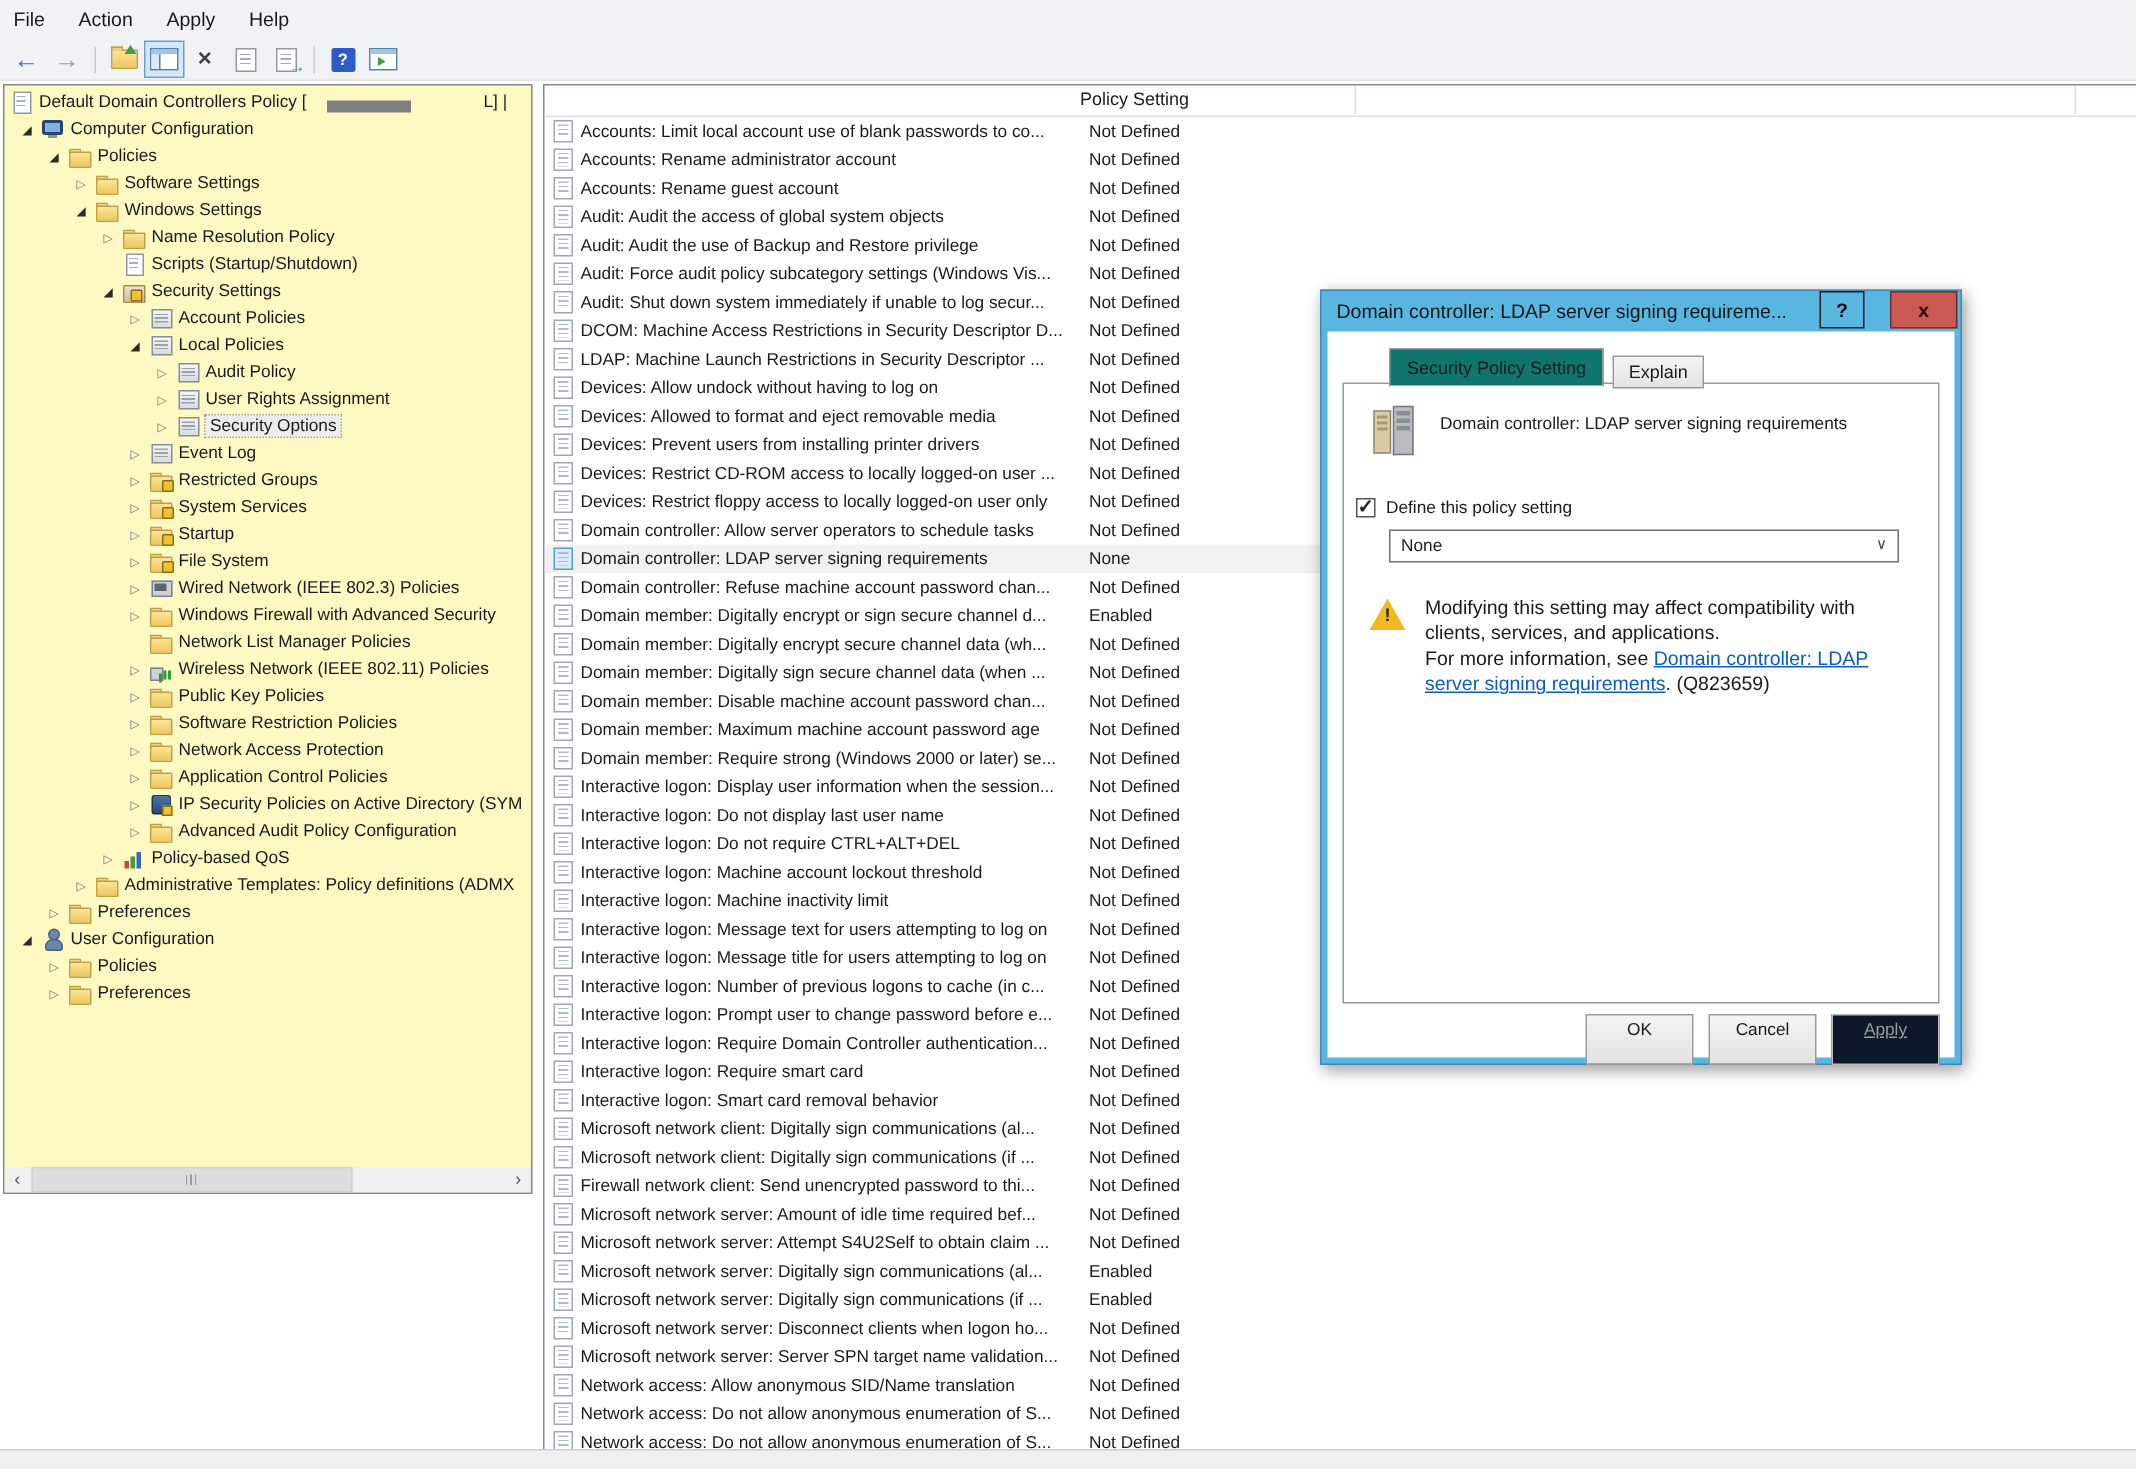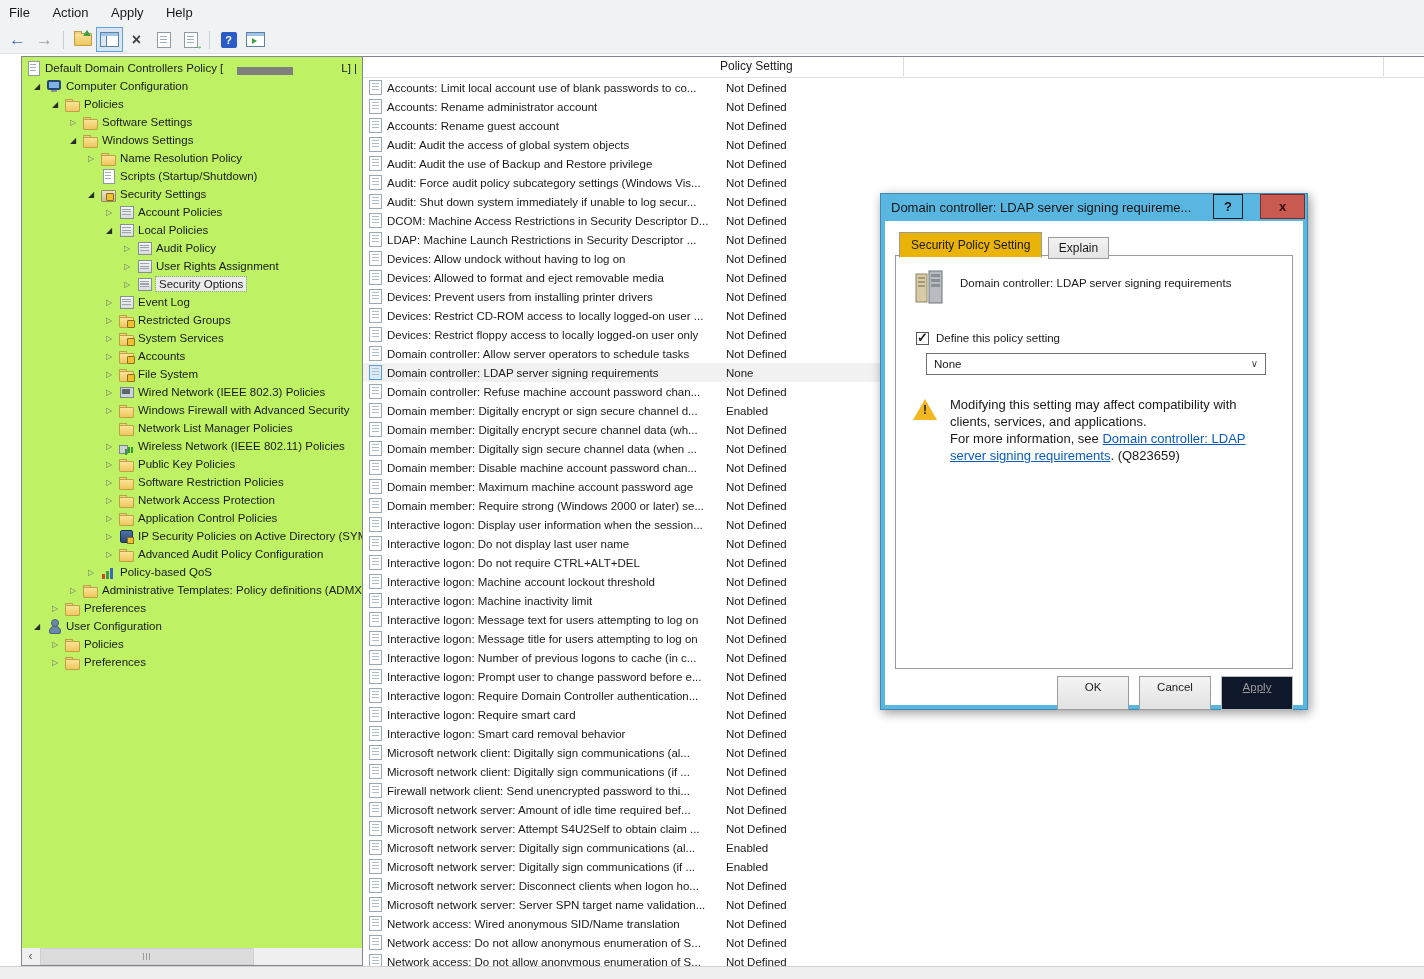--- a/index.html
+++ b/index.html
@@ -23,21 +23,21 @@
   .tb-up-one-level i::after{content:"";position:absolute;right:0;top:-4px;width:0;height:0;border-left:4px solid transparent;border-right:4px solid transparent;border-bottom:6px solid #3f9e3f;}
   .tb-show-console-tree i,.tb-new-window i{width:17px;height:13px;background:#fff;border:1px solid #5a81a8;}
   .tb-show-console-tree i::before,.tb-new-window i::before{content:"";position:absolute;left:0;top:0;right:0;height:3px;background:#9fc4e8;}
   .tb-show-console-tree i::after{content:"";position:absolute;left:0;top:3px;bottom:0;width:5px;background:#dbe9f5;border-right:1px solid #5a81a8;}
   .tb-new-window i::after{content:"";position:absolute;left:5px;top:5px;width:0;height:0;border-top:3px solid transparent;border-bottom:3px solid transparent;border-left:5px solid #3f9e3f;}
   .tb-properties i,.tb-export-list i{width:12px;height:14px;background:#fff;border:1px solid #8d99a5;}
   .tb-properties i::before,.tb-export-list i::before{content:"";position:absolute;left:2px;top:3px;width:7px;height:8px;
       background:repeating-linear-gradient(#9db0c2 0 1px,transparent 1px 3px);}
   .tb-export-list i::after{content:"→";position:absolute;right:-7px;bottom:-4px;color:#3f9e3f;font-size:11px;font-weight:900;}
   
-  .tree-pane{position:absolute;left:2px;top:56px;width:353px;height:910px;border:1px solid #828790;background:#bef264;overflow:hidden;box-sizing:border-box;margin-left:19px;}
+  .tree-pane{position:absolute;left:2px;top:56px;width:353px;height:740px;border:1px solid #828790;background:#fef9c3;overflow:hidden;box-sizing:border-box;}
   .tree{position:absolute;left:0;top:2px;width:100%;}
   .trow{display:flex;align-items:center;height:18px;font-size:11.5px;white-space:nowrap;}
   .texp{width:13px;flex:0 0 13px;font-size:8px;color:#707070;text-align:left;}
   .texp.open{color:#2a2a2a;}
   .tlbl{margin-left:3px;}
   .trow.sel .tlbl{background:#ececec;outline:1px dotted #9aa4ae;padding:1px 3px;}
   .redact-gap{display:inline-block;width:118px;height:12px;position:relative;vertical-align:middle;}
   .redact-gap::after{content:"";position:absolute;left:14px;bottom:-1px;width:56px;height:8px;background:#7f7f7f;}
   
   .tic{display:inline-block;width:16px;height:15px;position:relative;flex:0 0 16px;}
@@ -95,25 +95,25 @@
           border:1px solid #3e8ab2;box-shadow:2px 3px 10px rgba(0,0,0,.4);box-sizing:border-box;z-index:10;}
   .dlg-title{position:absolute;left:10px;top:0;height:27px;line-height:27px;font-size:13px;color:#151515;white-space:nowrap;}
   .dlg-help{position:absolute;top:0;right:64px;width:30px;height:25px;border:1px solid #1a1a1a;background:#58b6e0;
             color:#101010;font-weight:bold;text-align:center;line-height:23px;font-size:13px;box-sizing:border-box;}
   .dlg-close{position:absolute;top:0;right:2px;width:45px;height:25px;border:1px solid #7d2b29;background:#c95a52;
              color:#2d0c0b;font-weight:bold;text-align:center;line-height:23px;font-size:13px;box-sizing:border-box;}
   .dlg-content{position:absolute;left:4px;right:4px;top:27px;bottom:4px;background:#fff;}
   .tabs{position:absolute;left:14px;top:11px;z-index:3;white-space:nowrap;}
   .tab{display:inline-block;padding:3px 10px;border:1px solid #9a9a9a;background:linear-gradient(#f3f3f3,#e4e4e4);
        font-size:12px;margin-right:1px;position:relative;top:3px;}
-  .tab.active{background:#eab308;border-bottom:1px solid #fff;top:0;padding:5px 11px;}
+  .tab.active{background:#0f766e;border-bottom:1px solid #fff;top:0;padding:5px 11px;margin-left:27px;}
   .tabpage{position:absolute;left:10px;top:34px;right:10px;height:412px;border:1px solid #9a9a9a;background:#fff;}
   .pg-icon{position:absolute;left:18px;top:14px;}
   .pg-name{position:absolute;left:64px;top:21px;width:330px;font-size:11.5px;}
-  .cb-row{position:absolute;left:20px;top:76px;display:flex;}
+  .cb-row{position:absolute;left:8px;top:76px;display:flex;align-items:center;}
   .cbx{width:13px;height:13px;border:1px solid #555;background:#fff;position:relative;box-sizing:border-box;}
   .cbx.checked::after{content:"✓";position:absolute;left:0;top:-3px;font-size:13px;font-weight:bold;color:#222;}
   .cb-label{margin-left:7px;font-size:11.5px;}
   .dd{position:absolute;left:30px;top:97px;width:340px;height:22px;border:1px solid #707070;background:#fff;
       font-size:11.5px;line-height:20px;padding-left:7px;box-sizing:border-box;}
   .dd-chev{position:absolute;right:7px;top:0;color:#444;font-size:10px;}
   .warn{position:absolute;left:16px;top:140px;display:flex;width:360px;}
   .warn-ic{position:relative;width:28px;height:24px;flex:0 0 28px;margin-top:3px;}
   .warn-ic::before{content:"";position:absolute;left:1px;top:0;width:0;height:0;
       border-left:12px solid transparent;border-right:12px solid transparent;border-bottom:21px solid #f2b822;}
@@ -282,21 +282,21 @@
           <span class="tic ic-lock-folder">
             <i></i>
           </span>
           <span class="tlbl">System Services</span>
         </div>
         <div class="trow" style="padding-left: 84px;">
           <span class="texp">▷</span>
           <span class="tic ic-lock-folder">
             <i></i>
           </span>
-          <span class="tlbl">Accounts</span>
+          <span class="tlbl">Startup</span>
         </div>
         <div class="trow" style="padding-left: 84px;">
           <span class="texp">▷</span>
           <span class="tic ic-lock-folder">
             <i></i>
           </span>
           <span class="tlbl">File System</span>
         </div>
         <div class="trow" style="padding-left: 84px;">
           <span class="texp">▷</span>
@@ -642,21 +642,21 @@
           <span class="lname">Microsoft network server: Disconnect clients when logon ho...</span>
           <span class="lset">Not Defined</span>
         </div>
         <div class="lrow">
           <span class="lic"></span>
           <span class="lname">Microsoft network server: Server SPN target name validation...</span>
           <span class="lset">Not Defined</span>
         </div>
         <div class="lrow">
           <span class="lic"></span>
-          <span class="lname">Network access: Wired anonymous SID/Name translation</span>
+          <span class="lname">Network access: Allow anonymous SID/Name translation</span>
           <span class="lset">Not Defined</span>
         </div>
         <div class="lrow">
           <span class="lic"></span>
           <span class="lname">Network access: Do not allow anonymous enumeration of S...</span>
           <span class="lset">Not Defined</span>
         </div>
         <div class="lrow">
           <span class="lic"></span>
           <span class="lname">Network access: Do not allow anonymous enumeration of S...</span>

